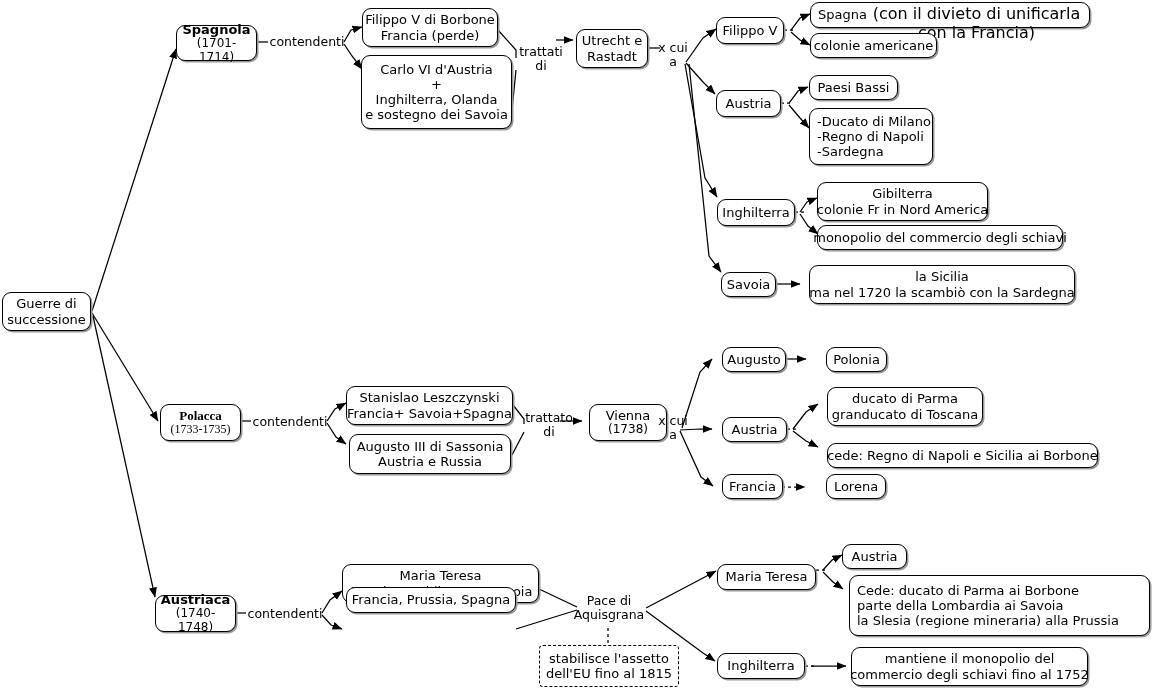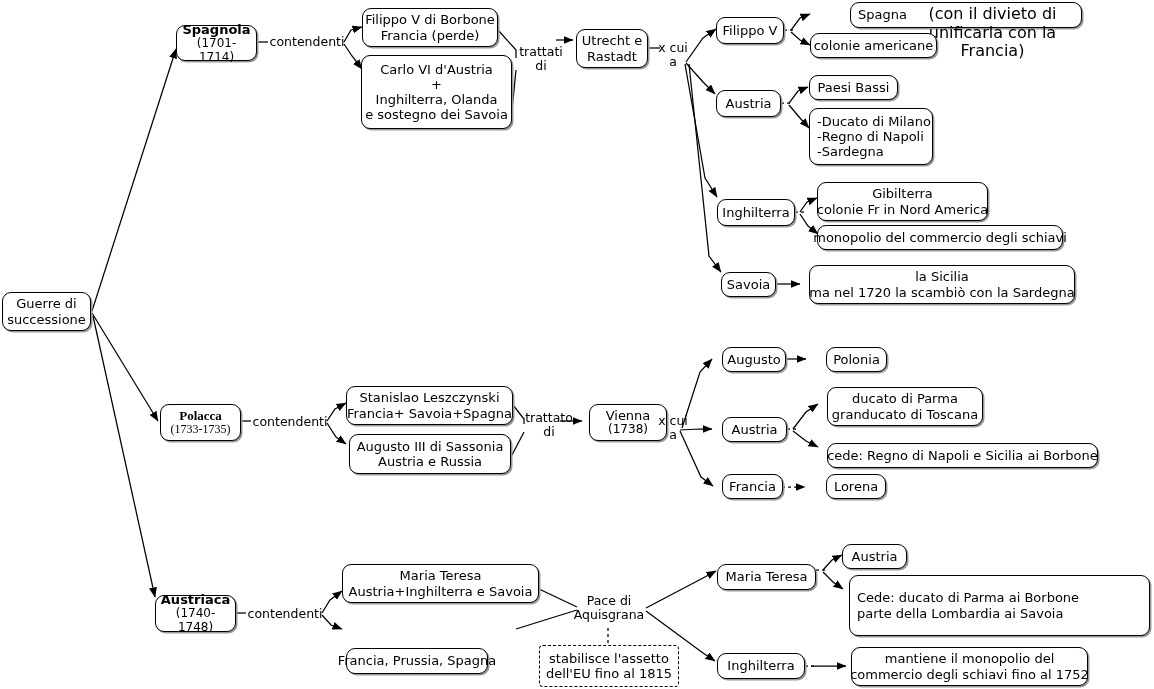--- a/index.html
+++ b/index.html
@@ -154,21 +154,21 @@
     <span class="ln">Rastadt</span>
   </div>
 
   <div class="edgelabel" style="left:656px;top:41px;width:34px;">x cui
 a</div>
 
   <div class="node" style="left:716px;top:17px;width:68px;height:27px;">
     <span class="ln">Filippo V</span>
   </div>
 
-  <div class="node inline-row" style="left:810px;top:2px;width:232px;height:26px;margin-left:40px;">
+  <div class="node inline-row" style="left:810px;top:2px;width:280px;height:26px;">
     <span>Spagna</span>
     <span class="small">(con il divieto di unificarla con la Francia)</span>
   </div>
 
   <div class="node" style="left:810px;top:33px;width:127px;height:25px;">
     <span class="ln">colonie americane</span>
   </div>
 
   <div class="node" style="left:716px;top:90px;width:65px;height:27px;">
     <span class="ln">Austria</span>
@@ -264,21 +264,21 @@
     <span class="ttl">Austriaca</span>
     <span class="sub">(1740-1748)</span>
   </div>
   <div class="edgelabel" style="left:246px;top:607px;width:78px;">contendenti</div>
 
   <div class="node" style="left:342px;top:564px;width:197px;height:39px;">
     <span class="ln">Maria Teresa</span>
     <span class="ln">Austria+Inghilterra e Savoia</span>
   </div>
 
-  <div class="node" style="left:346px;top:648px;width:142px;height:26px;">
+  <div class="node" style="left:346px;top:587px;width:170px;height:26px;">
     <span class="ln">Francia, Prussia, Spagna</span>
   </div>
 
   <div class="edgelabel" style="left:571px;top:594px;width:76px;">Pace di
 Aquisgrana</div>
 
   <div class="node dashed" style="left:539px;top:645px;width:140px;height:42px;">
     <span class="ln">stabilisce l'assetto</span>
     <span class="ln">dell'EU fino al 1815</span>
   </div>
@@ -287,20 +287,21 @@
     <span class="ln">Maria Teresa</span>
   </div>
 
   <div class="node" style="left:842px;top:544px;width:65px;height:25px;">
     <span class="ln">Austria</span>
   </div>
 
   <div class="node lefttext" style="left:849px;top:575px;width:301px;height:61px;">
     <span class="ln">Cede: ducato di Parma ai Borbone</span>
     <span class="ln">        parte della Lombardia ai Savoia</span>
+    <span class="ln">        la Slesia (regione mineraria) alla Prussia</span>
   </div>
 
   <div class="node" style="left:717px;top:653px;width:88px;height:26px;">
     <span class="ln">Inghilterra</span>
   </div>
 
   <div class="node" style="left:851px;top:647px;width:237px;height:39px;">
     <span class="ln">mantiene il monopolio del</span>
     <span class="ln">commercio degli schiavi fino al 1752</span>
   </div>

